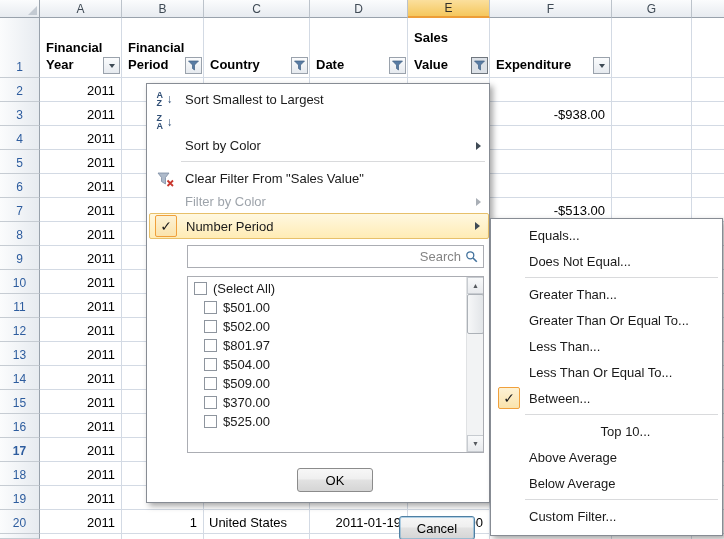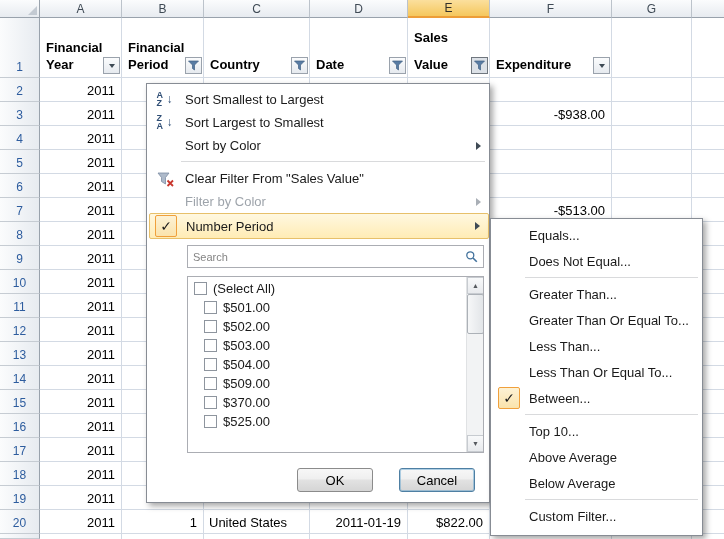--- a/index.html
+++ b/index.html
@@ -38,38 +38,38 @@
   .tri.dis{border-left-color:#A9AFB6;}
   .msep{position:absolute;left:34px;right:4px;height:1px;background:#D9DADC;}
   .ckbox{width:22px;height:22px;border:1px solid #F0A03C;background:linear-gradient(#FDF2D5,#FAE3AC);border-radius:2px;display:flex;align-items:center;justify-content:center;font-size:14px;color:#1A1A1A;}
   .azicon{position:relative;width:19px;height:17px;}
   .azicon span{position:absolute;font-weight:bold;font-size:9px;color:#2F4E75;line-height:9px;}
   .azicon .t{left:1px;top:0;}
   .azicon .b{left:1px;top:8px;}
   .azicon .ar{left:11px;top:1px;font-size:12px;font-weight:normal;line-height:14px;color:#2F4E75;}
 
   .search{position:absolute;left:40px;top:161px;width:297px;height:23px;border:1px solid #ABADB3;background:#fff;display:flex;align-items:center;}
-  .search input{flex:1;min-width:0;border:none;outline:none;font-family:"Liberation Sans",sans-serif;font-size:11px;padding-left:5px;color:#000;background:transparent;}
+  .search input{flex:1;min-width:0;border:none;outline:none;font-family:"Liberation Sans",sans-serif;font-size:13px;padding-left:5px;color:#000;background:transparent;text-align:right;}
   .search input::placeholder{color:#848484;}
   .magwrap{flex:0 0 22px;display:flex;align-items:center;justify-content:center;}
 
   .vlist{position:absolute;left:40px;top:192px;width:297px;height:177px;border:1px solid #ABADB3;background:#fff;overflow:hidden;}
   .vitems{position:absolute;left:0;top:2px;right:17px;}
   .vitem{height:19px;display:flex;align-items:center;padding-left:6px;font-size:13px;white-space:nowrap;}
   .vitem.child{padding-left:16px;}
   .cb{flex:0 0 13px;width:13px;height:13px;border:1px solid #8E959E;background:#fff;margin-right:6px;}
   .sbar{position:absolute;right:0;top:0;width:17px;height:175px;background:#F2F3F4;border-left:1px solid #E0E2E4;}
   .sbtn{position:absolute;left:0;width:17px;height:17px;background:linear-gradient(#F8F9FA,#E8EAED);border:1px solid #C7CBD0;display:flex;align-items:center;justify-content:center;font-size:7px;color:#55595E;}
   .sthumb{position:absolute;left:0;top:17px;width:17px;height:40px;background:linear-gradient(to right,#F6F7F8,#E2E5E8);border:1px solid #ACB1B7;border-radius:2px;}
 
   .btn{position:absolute;top:384px;width:76px;height:24px;display:flex;align-items:center;justify-content:center;font-size:13px;color:#000;background:linear-gradient(#F7F7F7,#EFEFEF 45%,#E2E2E2 50%,#D5D5D5);border:1px solid #8B8B8B;border-radius:3px;}
   .btn.default{border-color:#4E7FA3;box-shadow:inset 0 0 0 1px rgba(86,157,205,.45);}
 
   
-  .submenu{position:absolute;left:490px;top:218px;width:213px;height:318px;background:#fff;border:1px solid #878C94;box-shadow:3px 3px 6px rgba(0,0,0,.35);z-index:11;font-size:13px;color:#1A1A1A;}
+  .submenu{position:absolute;left:490px;top:218px;width:233px;height:318px;background:#fff;border:1px solid #878C94;box-shadow:3px 3px 6px rgba(0,0,0,.35);z-index:11;font-size:13px;color:#1A1A1A;}
   .smi{position:absolute;left:2px;width:229px;height:26px;display:flex;align-items:center;}
   .smic{flex:0 0 32px;display:flex;align-items:center;justify-content:center;}
 </style>
 </head>
 <body>
 
 <div id="screen">
 
   <div class="hgrid"></div>
   <div class="h1line"></div>
@@ -176,21 +176,21 @@
   <div class="rowhdr" style="top:198px;height:24px;">7</div>
   <div class="rowhdr" style="top:222px;height:24px;">8</div>
   <div class="rowhdr" style="top:246px;height:24px;">9</div>
   <div class="rowhdr" style="top:270px;height:24px;">10</div>
   <div class="rowhdr" style="top:294px;height:24px;">11</div>
   <div class="rowhdr" style="top:318px;height:24px;">12</div>
   <div class="rowhdr" style="top:342px;height:24px;">13</div>
   <div class="rowhdr" style="top:366px;height:24px;">14</div>
   <div class="rowhdr" style="top:390px;height:24px;">15</div>
   <div class="rowhdr" style="top:414px;height:24px;">16</div>
-  <div class="rowhdr" style="top:438px;height:24px;">17</div>
+  <div class="rowhdr" style="top:438px;height:24px;font-weight:bold;">17</div>
   <div class="rowhdr" style="top:462px;height:24px;">18</div>
   <div class="rowhdr" style="top:486px;height:24px;">19</div>
   <div class="rowhdr" style="top:510px;height:24px;">20</div>
   <div class="rowhdr" style="top:534px;height:5px;"></div>
 
   <div class="menu">
 
     <div class="mi" style="top:4px;">
       <span class="mic">
           <span class="azicon">
@@ -203,21 +203,20 @@
     </div>
 
     <div class="mi" style="top:27px;">
       <span class="mic">
           <span class="azicon">
             <span class="t">Z</span>
             <span class="b">A</span>
             <span class="ar">↓</span>
           </span>
         </span>
-      <span class="mlabel">Sort Largest to Smallest</span>
     </div>
 
     <div class="mi" style="top:50px;">
       <span class="mic"></span>
       <span class="mlabel">Sort by Color</span>
       <span class="tri"></span>
     </div>
 
     <div class="msep" style="top:77px;"></div>
 
@@ -264,21 +263,21 @@
         <div class="vitem child">
             <span class="cb"></span>
             <span>$501.00</span>
           </div>
         <div class="vitem child">
             <span class="cb"></span>
             <span>$502.00</span>
           </div>
         <div class="vitem child">
             <span class="cb"></span>
-            <span>$503.00</span>
+            <span>$801.97</span>
           </div>
         <div class="vitem child">
             <span class="cb"></span>
             <span>$504.00</span>
           </div>
         <div class="vitem child">
             <span class="cb"></span>
             <span>$509.00</span>
           </div>
         <div class="vitem child">
@@ -291,21 +290,21 @@
           </div>
       </div>
       <div class="sbar">
         <div class="sbtn" style="top:0;">▲</div>
         <div class="sthumb"></div>
         <div class="sbtn" style="top:158px;">▼</div>
       </div>
     </div>
 
     <div class="btn" style="left:150px;">OK</div>
-    <div class="btn default" style="left:252px;">Cancel</div>
+    <div class="btn default" style="left:252px;margin-top:48px;">Cancel</div>
   </div>
 
   <div class="submenu">
     <div class="smi" style="top:3px;">
         <span class="smic"></span>
         <span class="mlabel">Equals...</span>
       </div>
     <div class="smi" style="top:29px;">
         <span class="smic"></span>
         <span class="mlabel">Does Not Equal...</span>
@@ -327,21 +326,21 @@
         <span class="smic"></span>
         <span class="mlabel">Less Than Or Equal To...</span>
       </div>
     <div class="smi" style="top:166px;">
         <span class="smic">
           <span class="ckbox">✓</span>
         </span>
         <span class="mlabel">Between...</span>
       </div>
     <div class="msep" style="top:195px;"></div>
-    <div class="smi" style="top:199px;">
+    <div class="smi" style="top:199px;text-align:center;">
         <span class="smic"></span>
         <span class="mlabel">Top 10...</span>
       </div>
     <div class="smi" style="top:225px;">
         <span class="smic"></span>
         <span class="mlabel">Above Average</span>
       </div>
     <div class="smi" style="top:251px;">
         <span class="smic"></span>
         <span class="mlabel">Below Average</span>

